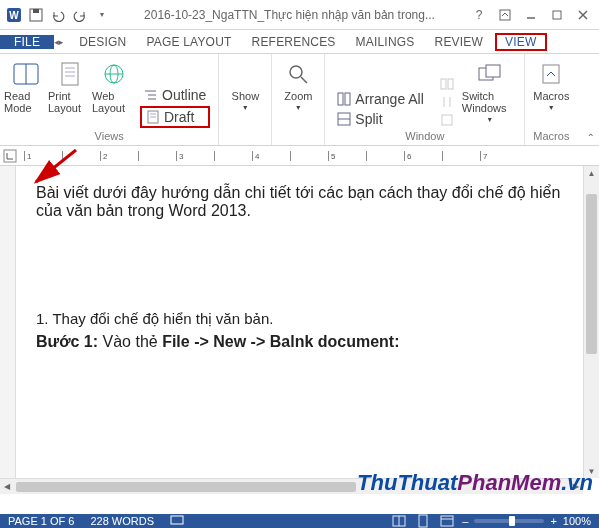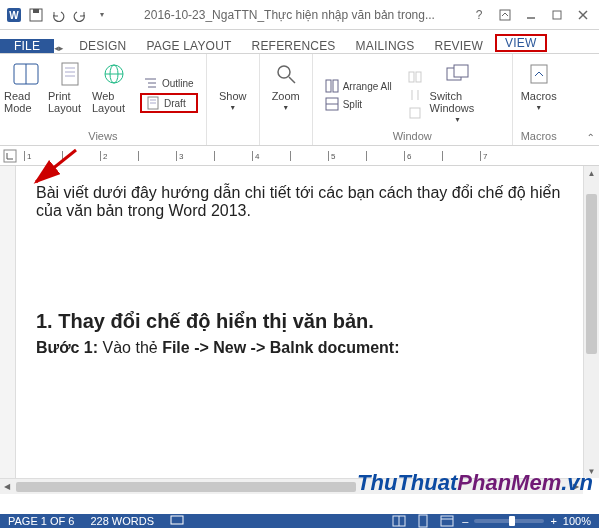--- a/index.html
+++ b/index.html
@@ -6,48 +6,48 @@
 body { width: 599px; height: 528px; background: #fff; overflow: hidden; position: relative; font-size: 12px; }
 
 .titlebar { height: 30px; background: #fff; display: flex; align-items: center; padding: 0 4px; border-bottom: 1px solid #d4d4d4; }
 .qat { display: flex; align-items: center; gap: 2px; }
 .qat-item { width: 20px; height: 20px; display: flex; align-items: center; justify-content: center; color: #444; cursor: pointer; }
 .qat-item svg, .titlebtn svg { display: block; }
 .title-text { flex: 1; text-align: center; color: #666; font-size: 12px; white-space: nowrap; overflow: hidden; text-overflow: ellipsis; padding: 0 6px; }
 .winbtns { display: flex; gap: 2px; }
 .titlebtn { width: 24px; height: 20px; display: flex; align-items: center; justify-content: center; color: #666; cursor: pointer; }
 
-.tabs { height: 24px; background: #fff; display: flex; align-items: flex-end; border-bottom: 1px solid #d4d4d4; font-size: 12px; }
+.tabs { height: 24px; background: #fff; display: flex; align-items: center; border-bottom: 1px solid #d4d4d4; font-size: 12px; }
 .tab { padding: 0 10px; display: flex; align-items: center; color: #555; cursor: pointer; letter-spacing: 0.2px; }
 .tab.file { background: #2b579a; color: #fff; font-weight: 500; padding: 0 14px; }
 .tab.hilite { border: 2px solid #c00; margin: 1px 2px; padding: 0 8px; }
 .tab.active { color: #2b579a; }
 .tab-caret { color: #666; font-size: 9px; padding-right: 6px; display:flex; align-items:center; }
 
 .ribbon { height: 92px; background: #fff; border-bottom: 1px solid #d4d4d4; display: flex; position: relative; }
 .group { border-right: 1px solid #e3e3e3; padding: 2px 4px; display: flex; flex-direction: column; }
 .group-body { display: flex; flex: 1; }
 .group-label { text-align: center; font-size: 11px; color: #777; padding: 2px 0 1px; }
 .bigbtn { width: 44px; display: flex; flex-direction: column; align-items: center; justify-content: flex-start; padding-top: 4px; cursor: pointer; color: #444; font-size: 11px; line-height: 12px; }
 .bigbtn .ic { height: 28px; display: flex; align-items: center; justify-content: center; margin-bottom: 2px; }
-.smallstack { display: flex; flex-direction: column; justify-content: center; padding: 4px 4px 0 4px; gap: 2px; font-size: 10px; color: #444; }
+.smallstack { display: flex; flex-direction: column; justify-content: flex-end; padding: 4px 4px 0 4px; gap: 2px; font-size: 14px; color: #444; }
 .smallbtn { display: flex; align-items: center; gap: 4px; padding: 1px 4px; cursor: pointer; white-space: nowrap; }
 .smallbtn .mi { width: 14px; height: 14px; display: inline-block; }
 .draft-hl { border: 2px solid #c00; }
 .ribbon-collapse { position: absolute; right: 4px; bottom: 2px; font-size: 10px; color: #666; cursor: pointer; }
 
 .ruler { height: 20px; background: #fff; border-bottom: 1px solid #d4d4d4; display: flex; align-items: center; padding-left: 24px; font-size: 8px; color: #555; position: relative; }
 .ruler-marks { display: flex; }
 .ruler-mark { width: 38px; border-left: 1px solid #888; height: 10px; display: flex; align-items: flex-end; padding-left: 2px; }
 
 .doc-area { position: relative; height: 322px; overflow: hidden; display: flex; }
 .vruler { width: 16px; background: #f4f4f4; border-right: 1px solid #ddd; }
 .page { flex: 1; padding: 18px 20px 0 20px; font-family: "Times New Roman", serif; font-size: 16px; color: #222; position: relative; }
 .page p { margin-bottom: 6px; }
-.heading1 { font-weight: bold; font-size: 20px; margin-top: 90px; margin-bottom: 16px; }
+.heading1 { font-weight: normal; font-size: 15px; margin-top: 90px; margin-bottom: 16px; }
 .step { font-size: 16px; }
 
 .arrow { position: absolute; left: 26px; top: 140px; pointer-events: none; }
 
 .scroll-v { position: absolute; right: 0; top: 166px; width: 16px; bottom: 50px; background: #f0f0f0; border-left: 1px solid #ddd; display: flex; flex-direction: column; }
 .scroll-v .thumb { background: #c8c8c8; margin: 14px 2px 0; height: 160px; border-radius: 2px; }
 .scroll-v .arrowbtn { height: 14px; display: flex; align-items: center; justify-content: center; font-size: 8px; color: #666; cursor: pointer; }
 .scroll-h { position: absolute; left: 0; right: 16px; bottom: 34px; height: 16px; background: #f0f0f0; border-top: 1px solid #ddd; display: flex; align-items: center; }
 .scroll-h .arrowbtn { width: 14px; text-align: center; font-size: 8px; color: #666; cursor: pointer; }
 .scroll-h .thumb { background: #c8c8c8; height: 10px; margin: 0 2px; width: 340px; border-radius: 2px; }

